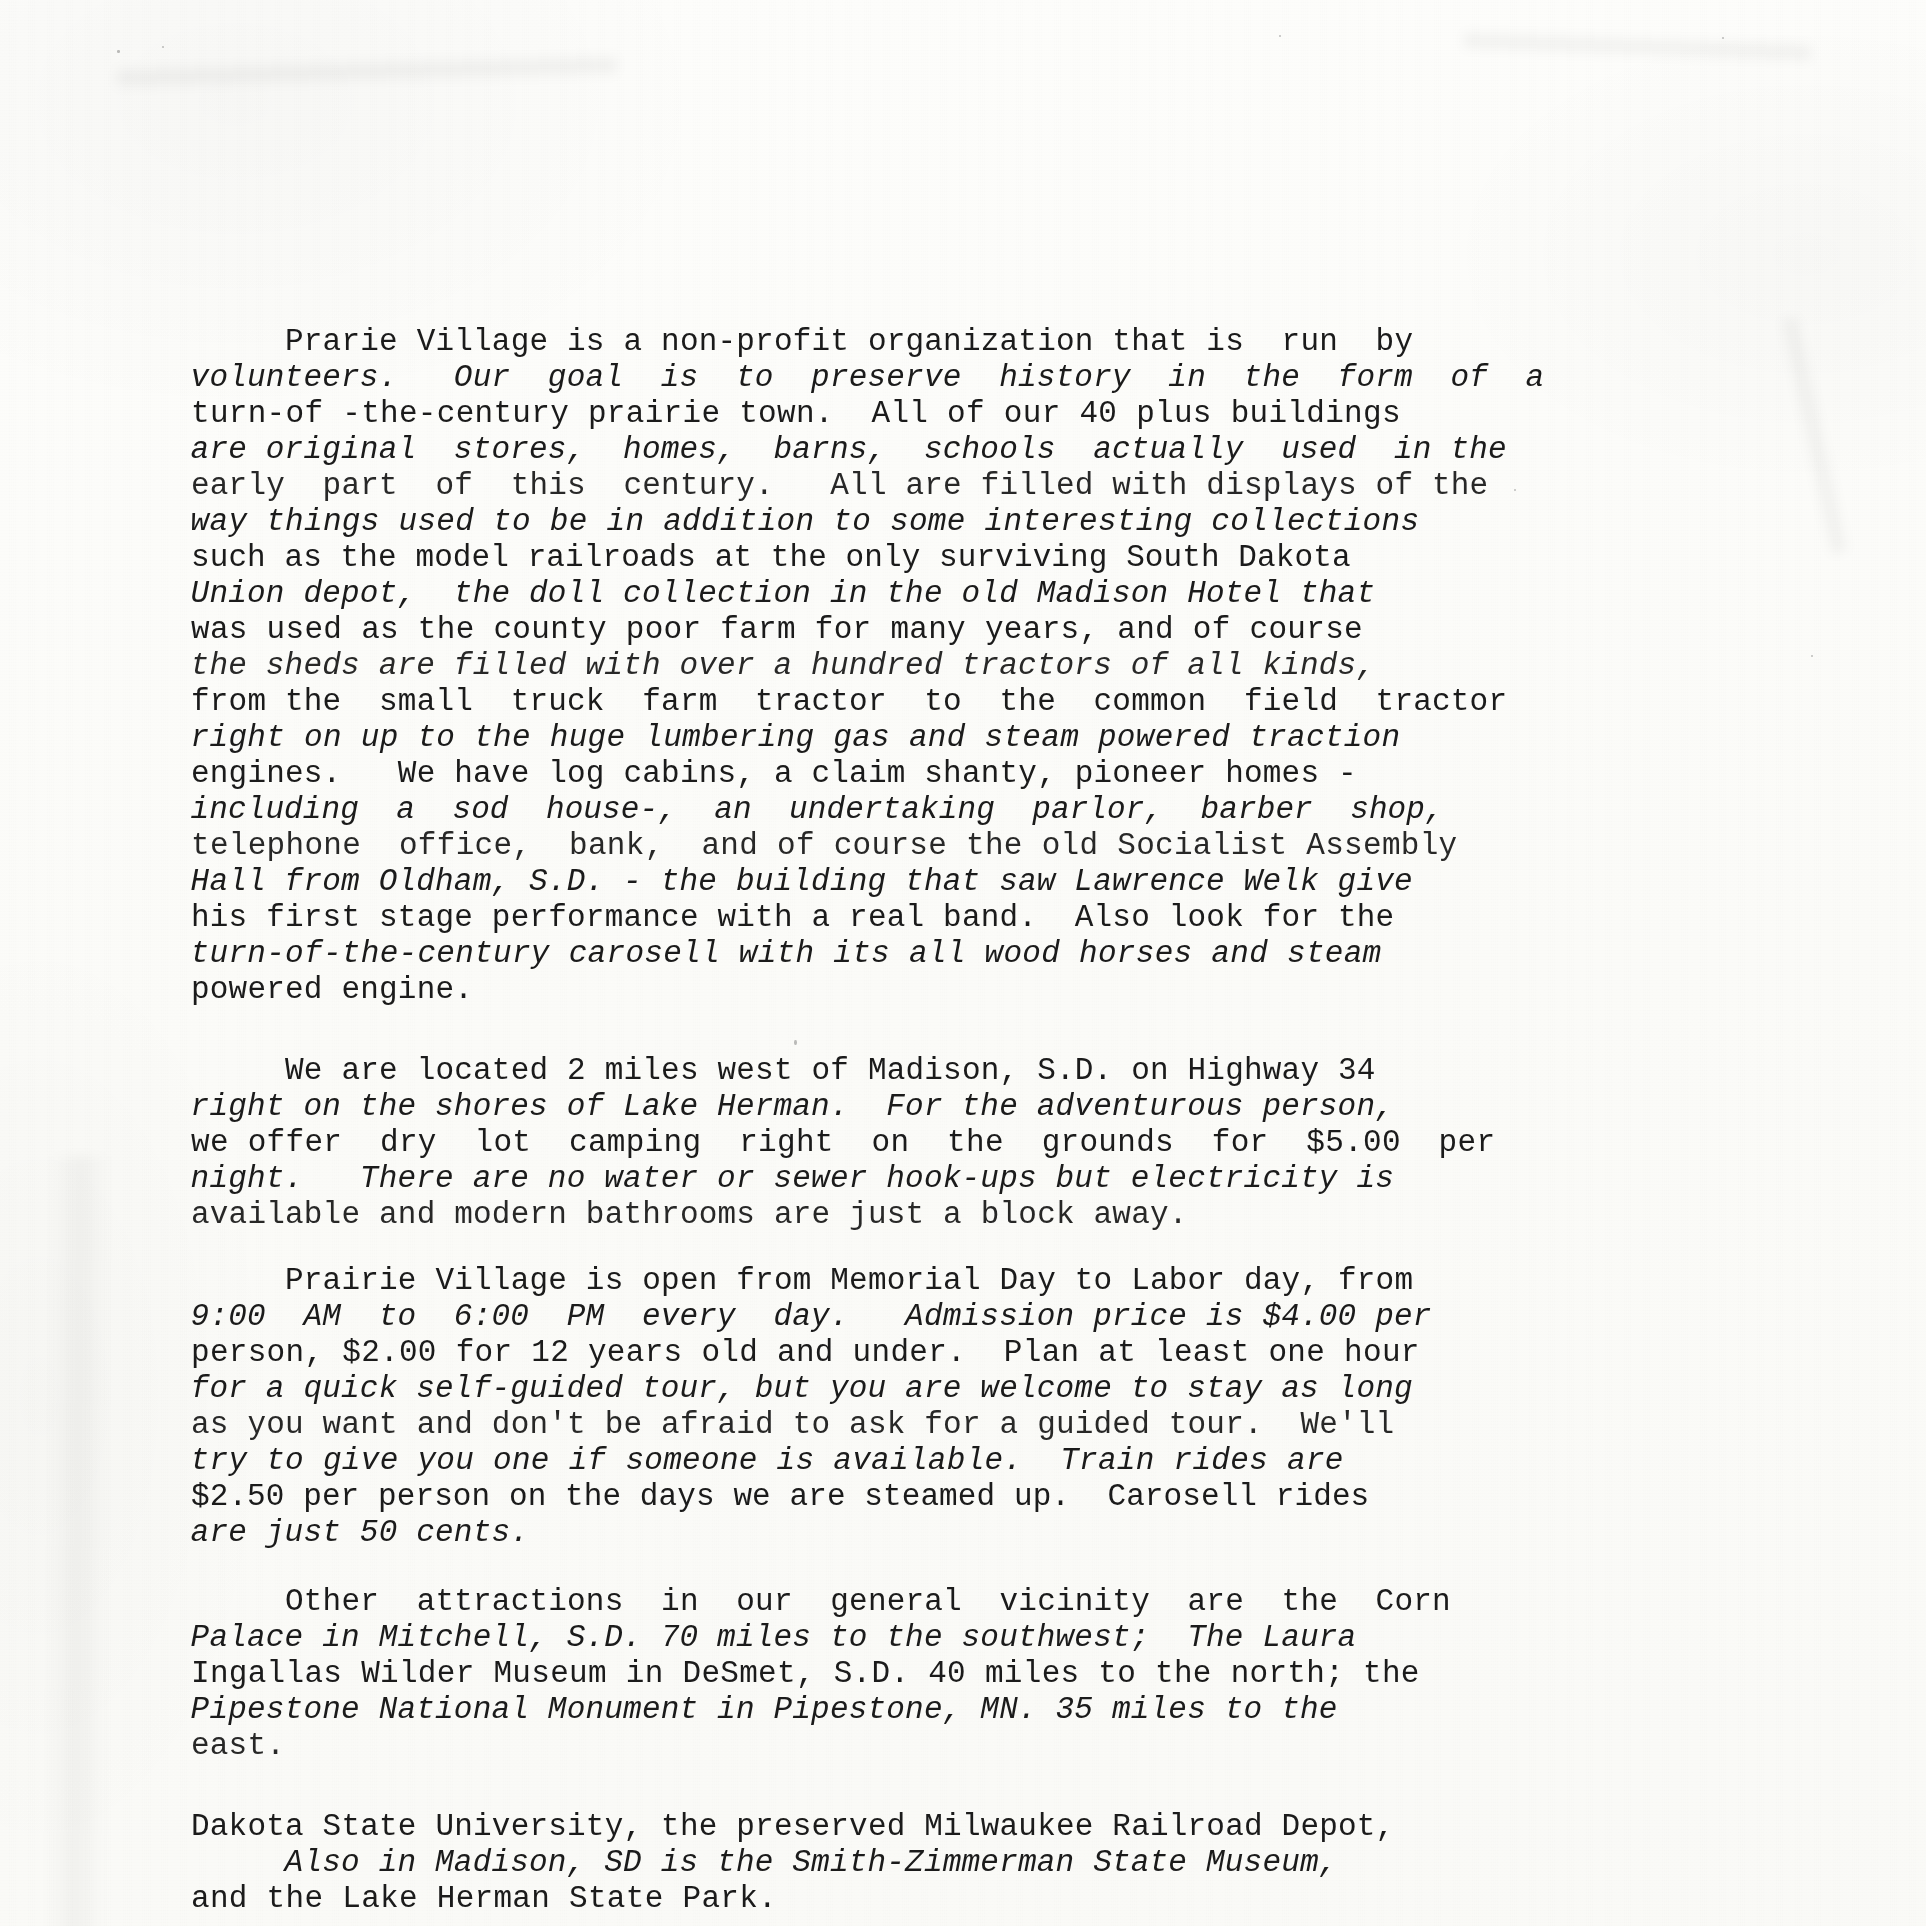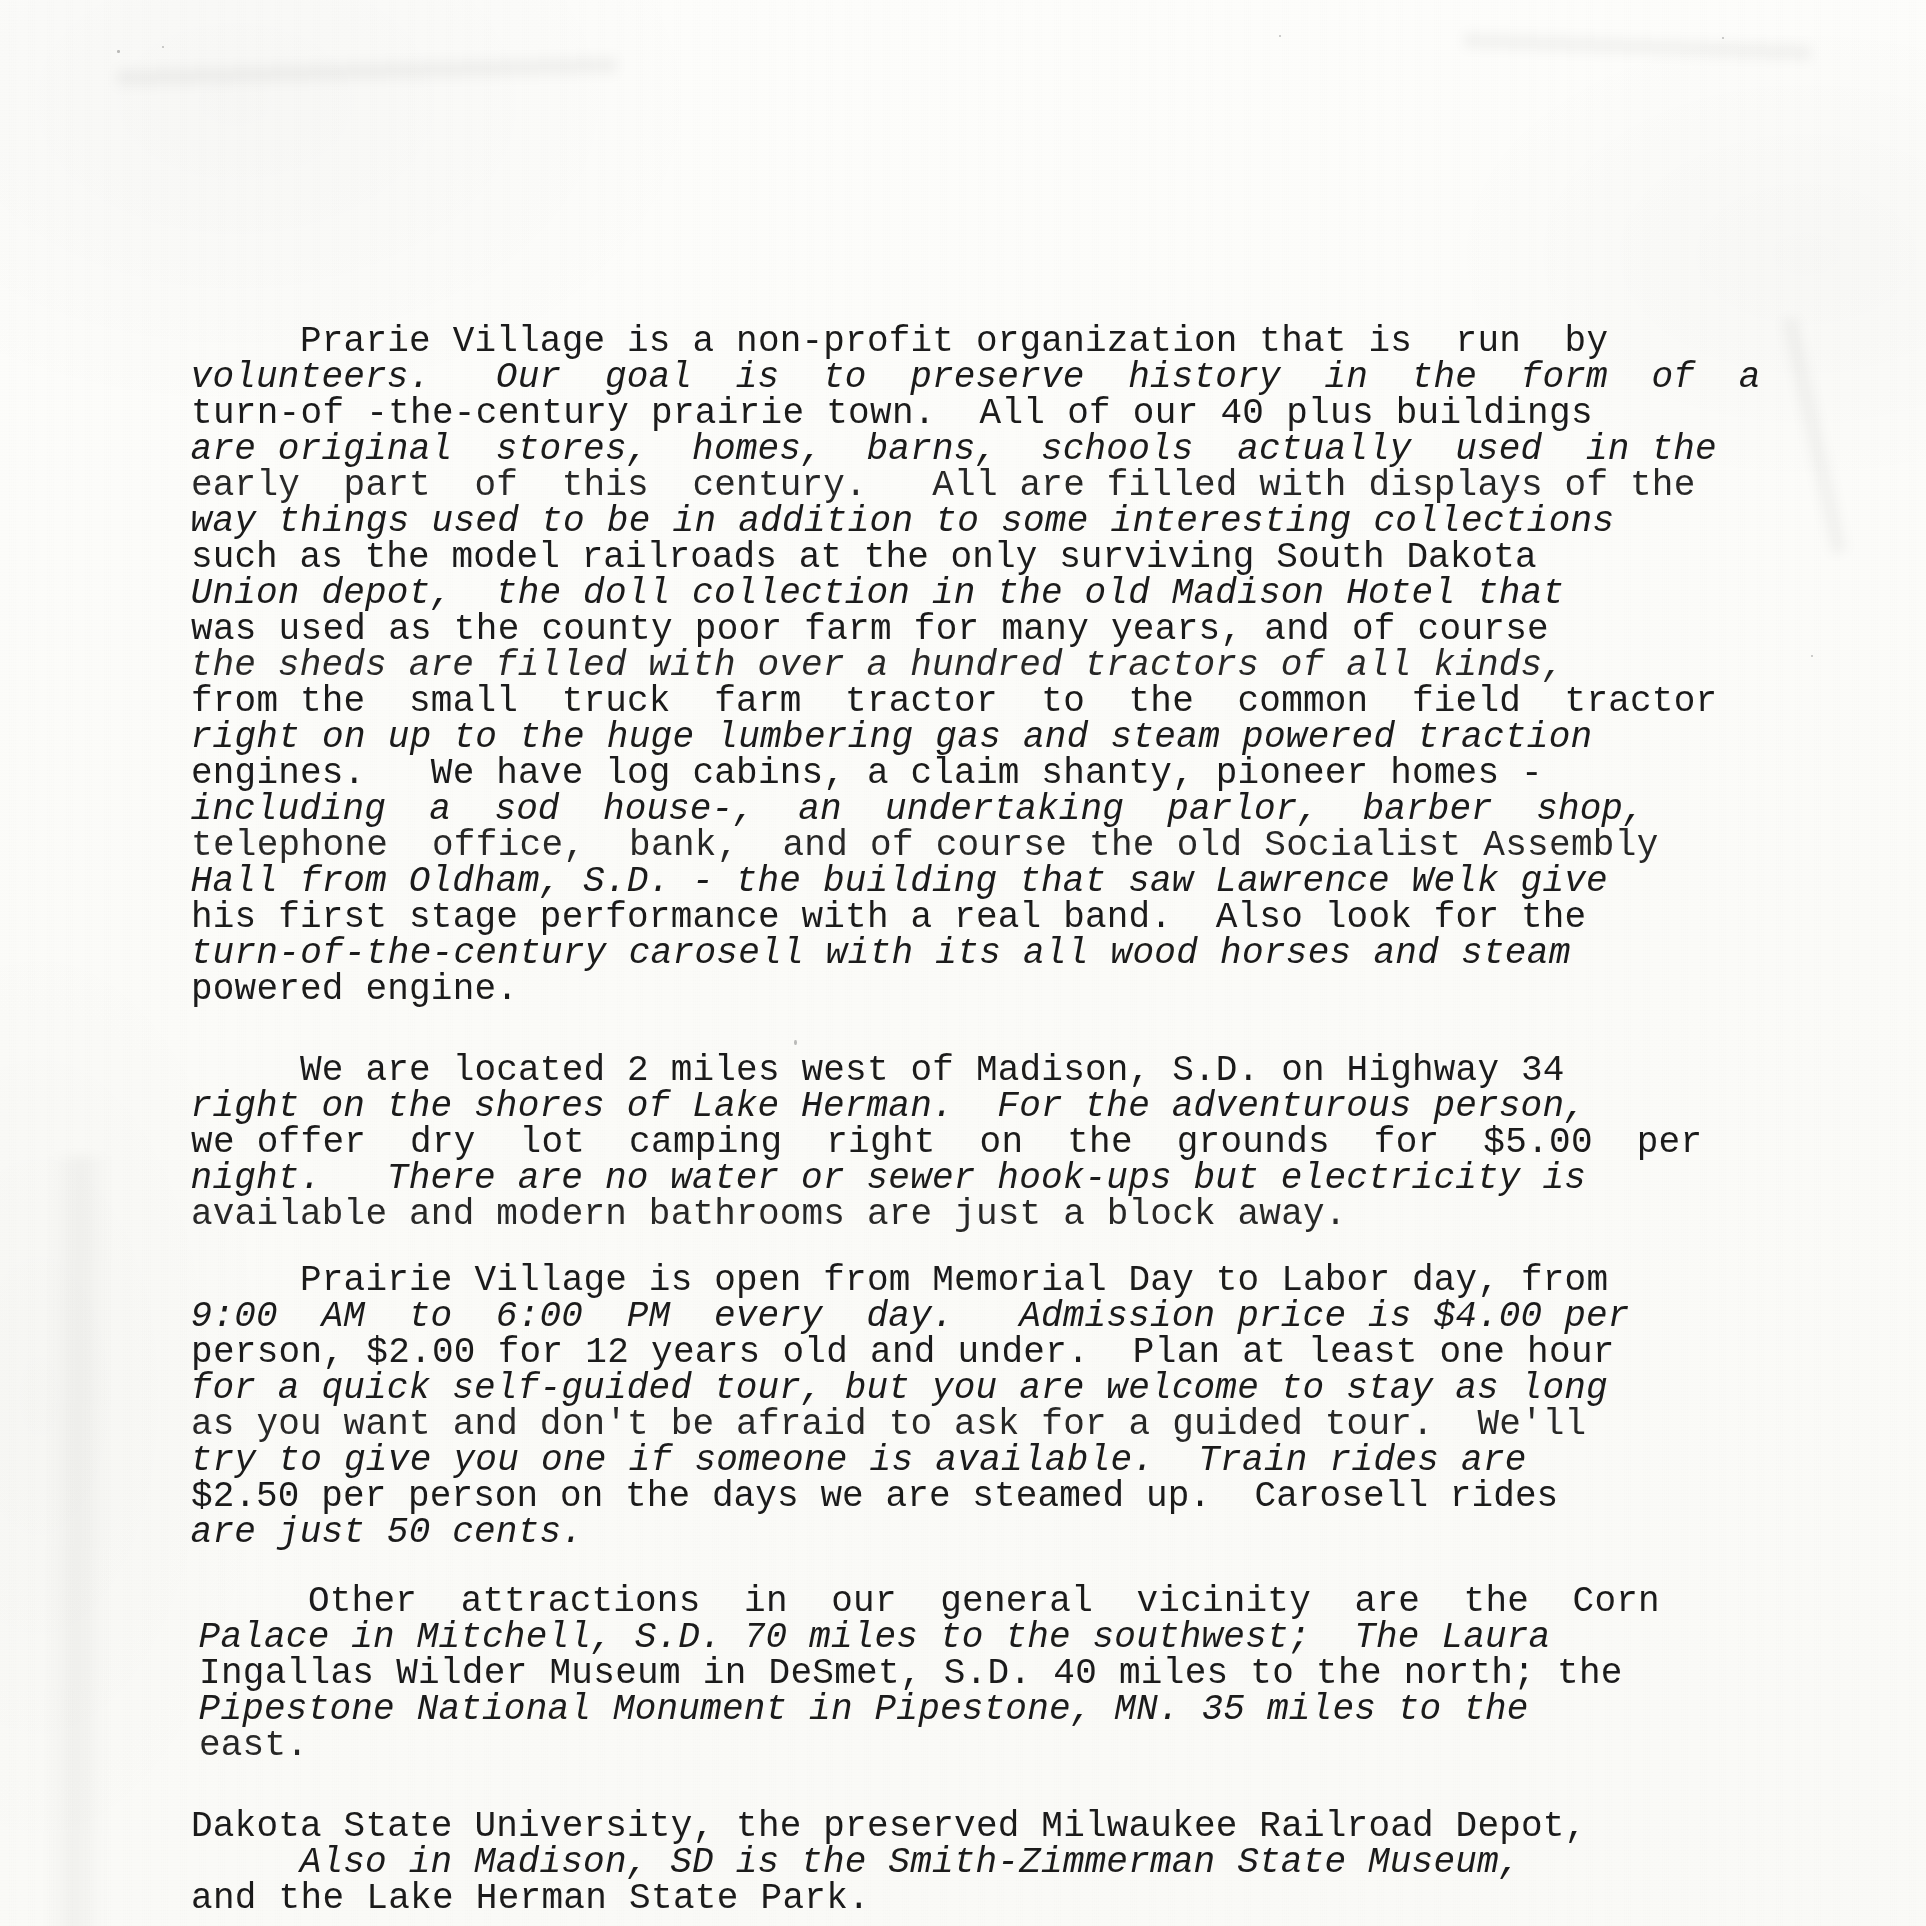--- a/index.html
+++ b/index.html
@@ -55,21 +55,21 @@
 
   .text-block {
     position: absolute;
     left: 191px;
     top: 324px;
     width: 1514px;
   }
 
   p.para {
     margin: 0 0 43px 0;
-    font-size: 36px;
+    font-size: 31px;
     line-height: 36px;
     letter-spacing: 0.2px;
     color: #1b1b1b;
     white-space: pre-wrap;
     text-indent: 0;
     font-weight: 400;
   }
 
   p.para:last-child { margin-bottom: 0; }
 
@@ -79,21 +79,21 @@
     white-space: pre;
   }
   .line:nth-child(2n)   { margin-left: -0.4px; font-style: italic; }
   .line:nth-child(3n)   { letter-spacing: 0.3px; }
   .line:nth-child(5n)   { opacity: 0.94; }
   .line:nth-child(7n)   { letter-spacing: 0.1px; }
 
   .para.p1 { margin-bottom: 45px; }
   .para.p2 { margin-bottom: 30px; }
   .para.p3 { margin-bottom: 33px; }
-  .para.p4 { margin-bottom: 45px; margin-left: 8px; }
+  .para.p4 { margin-bottom: 45px; }
 </style>
 </head>
 <body>
 
 <div class="page">
 
   <div class="grain"></div>
 
   <div class="crease c1"></div>
   <div class="crease c2"></div>

